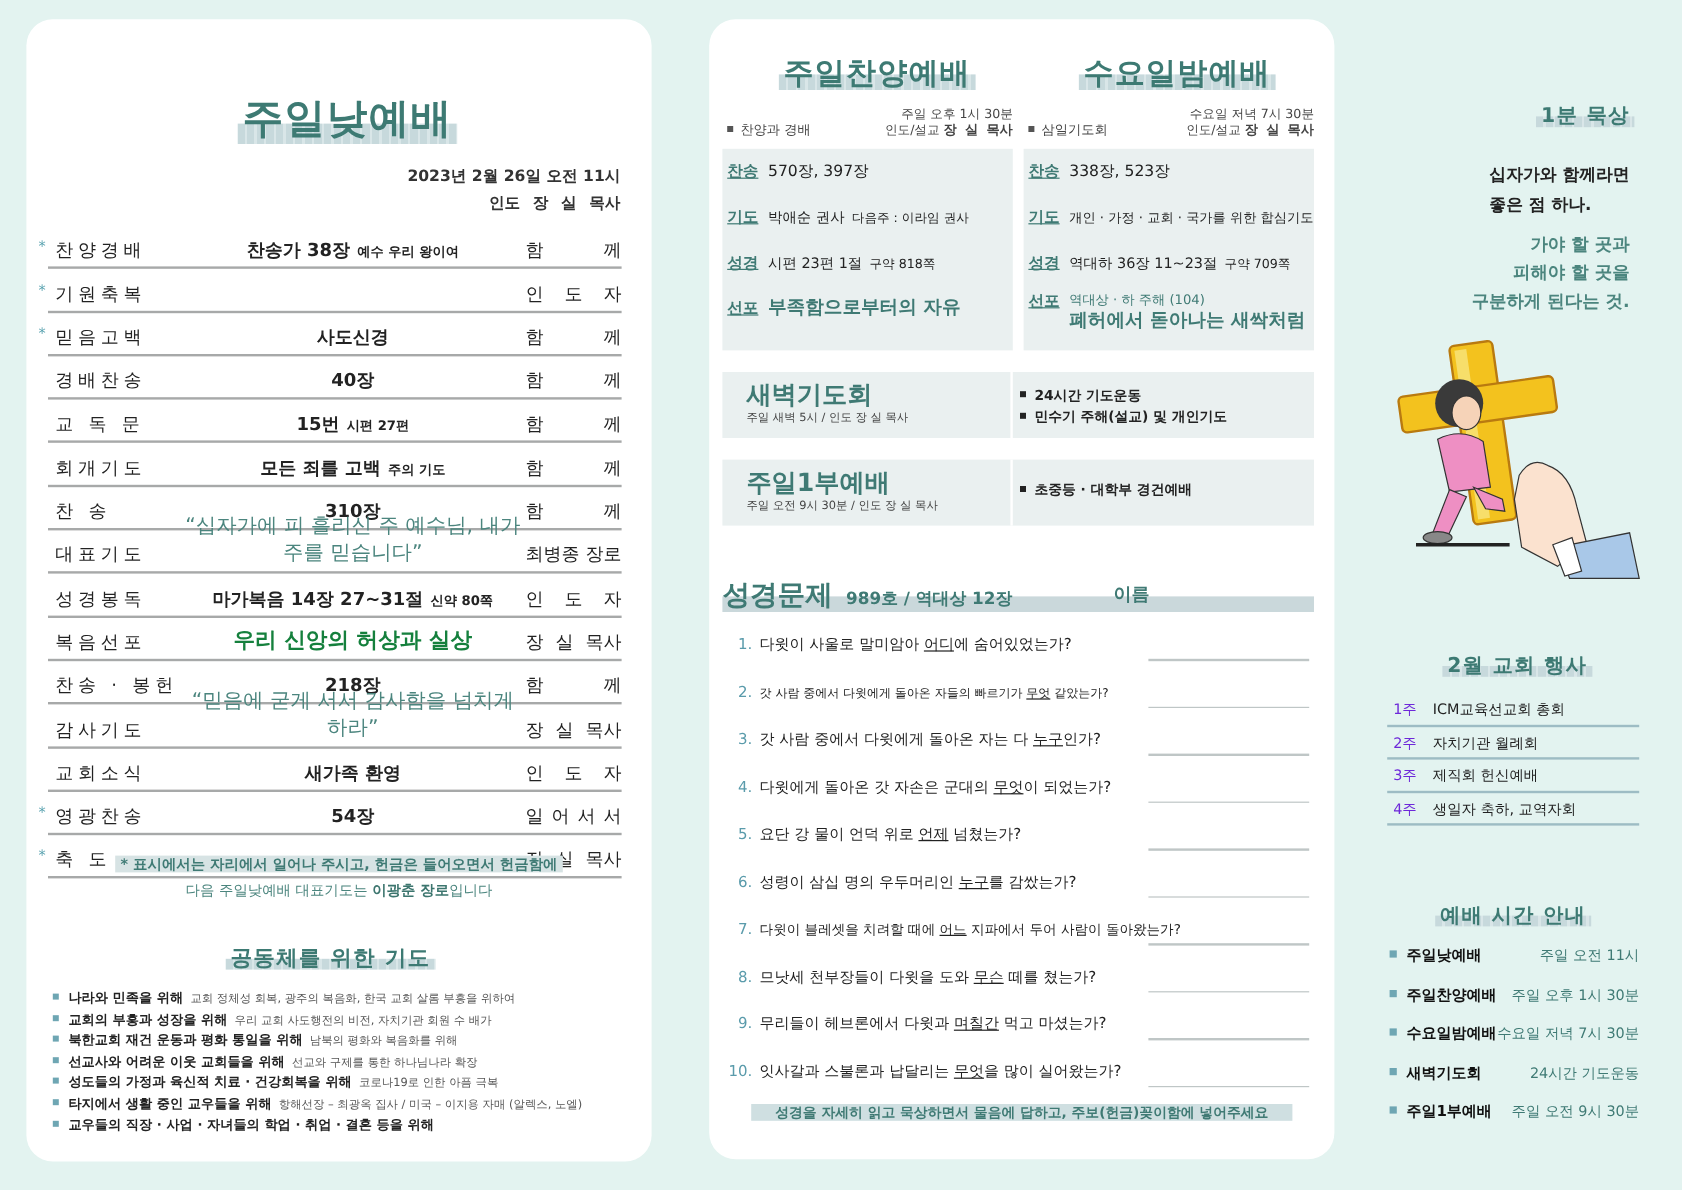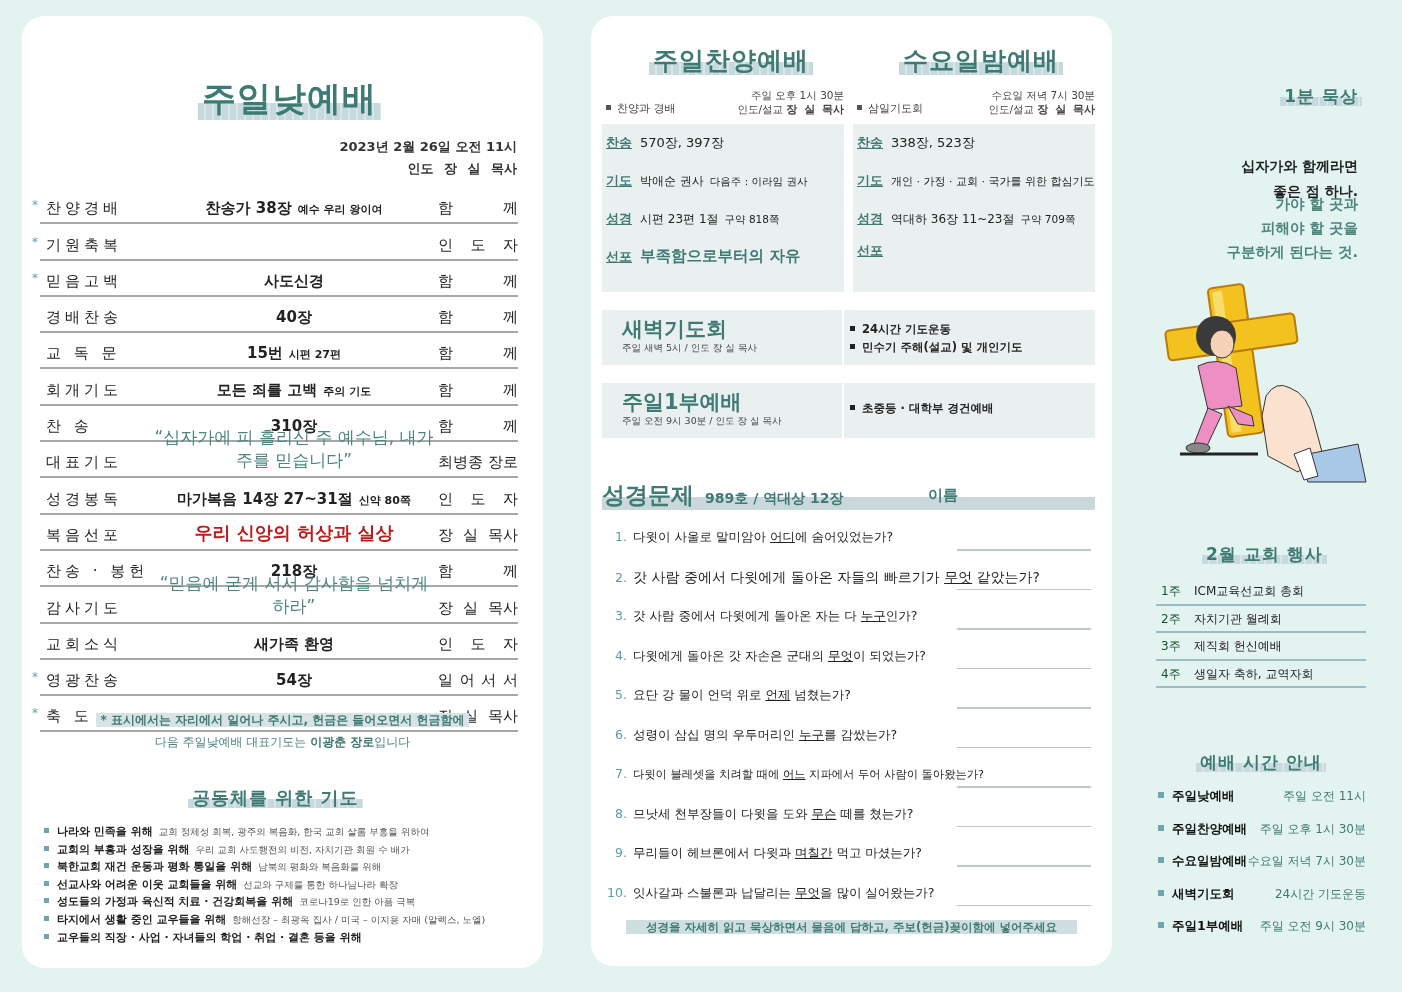--- a/index.html
+++ b/index.html
@@ -49,21 +49,21 @@
     border-bottom: 2px solid #a7a9a9;
     display: flex; align-items: flex-end;
     padding-bottom: 4px;
     font-size: 15px;
   }
   .order-row .star { position: absolute; left: -8px; bottom: 10px; color: #5aa3b0; font-size: 12px; }
   .order-row .name { width: 110px; letter-spacing: 4px; color: #222; padding-left: 6px; }
   .order-row .content { flex: 1; text-align: center; font-weight: bold; font-size: 15px; }
   .order-row .content small { font-size: 11px; font-weight: bold; margin-left: 6px; margin-top: 45px; }
   .order-row .content.quote { color: #4b857e; font-weight: normal; font-size: 17px; }
-  .order-row .content.sermon { color: #b91c1c; font-size: 18px; }
+  .order-row .content.sermon { color: #15803d; font-size: 18px; }
   .order-row .who { width: 80px; display: flex; justify-content: space-between; font-size: 15px; }
   .note1 {
     position: absolute; left: 0; right: 0; top: 696px; text-align: center; font-size: 12px; font-weight: bold;
   }
   .note1 span { background: #d7e3e4; color: #3f7a74; padding: 0 4px; }
   .note2 { position: absolute; left: 0; right: 0; top: 718px; text-align: center; font-size: 12px; color: #4b857e; }
   .note2 b { color: #3c756e; }
 
   .prayer-title { position: absolute; left: 170px; top: 770px; font-size: 18px; }
   .prayer-list { position: absolute; left: 22px; top: 808px; list-style: none; font-size: 11px; }
@@ -111,28 +111,28 @@
   .quiz li { position: relative; height: 39.5px; font-size: 12.5px; padding-top: 10px; }
   .quiz li .num { color: #5a9bab; display: inline-block; width: 22px; text-align: right; margin-right: 6px; }
   .quiz li u { text-decoration: underline; }
   .quiz li::after { content: ""; position: absolute; right: 0; top: 30px; width: 134px; height: 1.5px; background: #bfc6c6; }
   .quiz-note { position: absolute; left: 0; right: 0; top: 904px; text-align: center; font-size: 11.5px; font-weight: bold; }
   .quiz-note span { background: #cfdfe1; color: #3f7a74; padding: 0 20px; }
 
   
   .r-title { position: absolute; font-size: 17px; }
   #medit-title { right: 44px; top: 85px; }
-  .medit-a { position: absolute; right: 44px; top: 134px; text-align: right; font-size: 14px; font-weight: bold; line-height: 25px; color: #222; margin-top: 20px; }
+  .medit-a { position: absolute; right: 44px; top: 134px; text-align: left; font-size: 14px; font-weight: bold; line-height: 25px; color: #222; }
   .medit-b { position: absolute; right: 44px; top: 192px; text-align: right; font-size: 14.5px; font-weight: bold; line-height: 24px; color: #4b857e; }
   .illus { position: absolute; left: 1158px; top: 276px; width: 210px; height: 210px; }
 
   #events-title { left: 1206px; top: 543px; }
   .events { position: absolute; left: 1156px; top: 578px; width: 210px; list-style: none; }
   .events li { height: 27.5px; border-bottom: 2px solid #9dbcc4; font-size: 12px; padding-top: 5px; }
-  .events li .wk { color: #14532d; display: inline-block; width: 38px; padding-left: 5px; }
+  .events li .wk { color: #6d28d9; display: inline-block; width: 38px; padding-left: 5px; }
 
   #times-title { left: 1200px; top: 751px; }
   .times { position: absolute; left: 1158px; top: 788px; width: 208px; list-style: none; }
   .times li { height: 32.5px; display: flex; justify-content: space-between; font-size: 12.5px; }
   .times li .tn { font-weight: bold; color: #111; }
   .times li .tn::before { content: ""; display: inline-block; width: 6px; height: 6px; background: #6ea6b3; margin-right: 8px; vertical-align: 2px; }
   .times li .tv { color: #3f7a74; font-size: 12px; }
 </style>
 </head>
 <body>
@@ -319,21 +319,24 @@
     <div class="svc-row" style="top:48px"><span class="tag">기도</span><span style="font-size:12px">박애순 권사</span><small>다음주 : 이라임 권사</small></div>
     <div class="svc-row" style="top:86px"><span class="tag">성경</span><span style="font-size:12px">시편 23편 1절</span><small>구약 818쪽</small></div>
     <div class="svc-row" style="top:122px"><span class="tag">선포</span><span class="big">부족함으로부터의 자유</span></div>
   </div>
 
   <div class="svc-box" id="svc2-box">
     <div class="svc-row" style="top:10px"><span class="tag">찬송</span><span>338장, 523장</span></div>
     <div class="svc-row" style="top:48px"><span class="tag">기도</span><span style="font-size:11px">개인 · 가정 · 교회 · 국가를 위한 합심기도</span></div>
     <div class="svc-row" style="top:86px"><span class="tag">성경</span><span style="font-size:12px">역대하 36장 11~23절</span><small>구약 709쪽</small></div>
     <div class="svc-row" style="top:118px">
-      <span class="tag" style="vertical-align:top">선포</span>
+      <span class="tag" style="vertical-align:top">선포</span><span style="display:inline-block">
+        <span class="sub" style="display:block">역대상 · 하 주해 (104)</span>
+        <span class="big" style="display:block">폐허에서 돋아나는 새싹처럼</span>
+      </span>
     </div>
   </div>
 
   <div class="band" id="band1">
     <div class="bl">
       <div class="bt">새벽기도회</div>
       <div class="bs">주일 새벽 5시 / 인도 장 실 목사</div>
     </div>
     <div class="br">
       <div>24시간 기도운동</div>
@@ -351,21 +354,21 @@
     </div>
   </div>
 
   <div class="quiz-head">
     <span class="qt">성경문제</span>
     <span class="qs">989호 / 역대상 12장</span>
     <span class="qn">이름</span>
   </div>
   <ul class="quiz" id="quiz">
       <li><span class="num">1.</span><span><span>다윗이 사울로 말미암아 </span><u>어디</u><span>에 숨어있었는가?</span></span></li>
-      <li><span class="num">2.</span><span style="font-size:14px"><span>갓 사람 중에서 다윗에게 돌아온 자들의 빠르기가 </span><u>무엇</u><span> 같았는가?</span></span></li>
+      <li><span class="num">2.</span><span style="font-size:10px"><span>갓 사람 중에서 다윗에게 돌아온 자들의 빠르기가 </span><u>무엇</u><span> 같았는가?</span></span></li>
       <li><span class="num">3.</span><span><span>갓 사람 중에서 다윗에게 돌아온 자는 다 </span><u>누구</u><span>인가?</span></span></li>
       <li><span class="num">4.</span><span><span>다윗에게 돌아온 갓 자손은 군대의 </span><u>무엇</u><span>이 되었는가?</span></span></li>
       <li><span class="num">5.</span><span><span>요단 강 물이 언덕 위로 </span><u>언제</u><span> 넘쳤는가?</span></span></li>
       <li><span class="num">6.</span><span><span>성령이 삼십 명의 우두머리인 </span><u>누구</u><span>를 감쌌는가?</span></span></li>
       <li><span class="num">7.</span><span style="font-size:11.3px"><span>다윗이 블레셋을 치려할 때에 </span><u>어느</u><span> 지파에서 두어 사람이 돌아왔는가?</span></span></li>
       <li><span class="num">8.</span><span><span>므낫세 천부장들이 다윗을 도와 </span><u>무슨</u><span> 떼를 쳤는가?</span></span></li>
       <li><span class="num">9.</span><span><span>무리들이 헤브론에서 다윗과 </span><u>며칠간</u><span> 먹고 마셨는가?</span></span></li>
       <li><span class="num">10.</span><span><span>잇사갈과 스불론과 납달리는 </span><u>무엇</u><span>을 많이 실어왔는가?</span></span></li>
     </ul>
   <div class="quiz-note"><span>성경을 자세히 읽고 묵상하면서 물음에 답하고, 주보(헌금)꽂이함에 넣어주세요</span></div>

